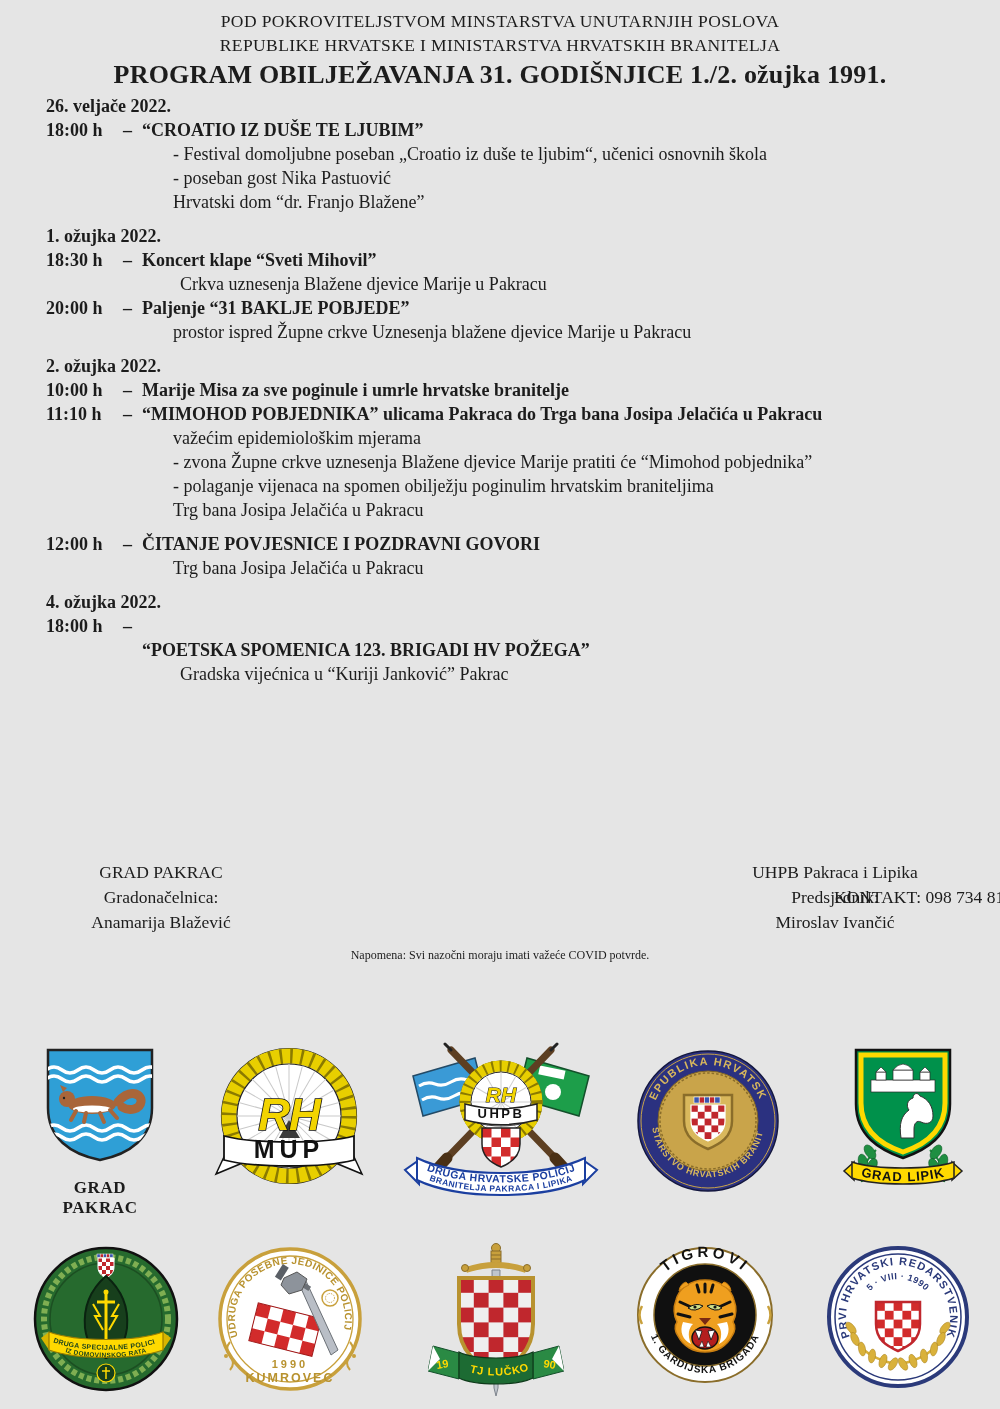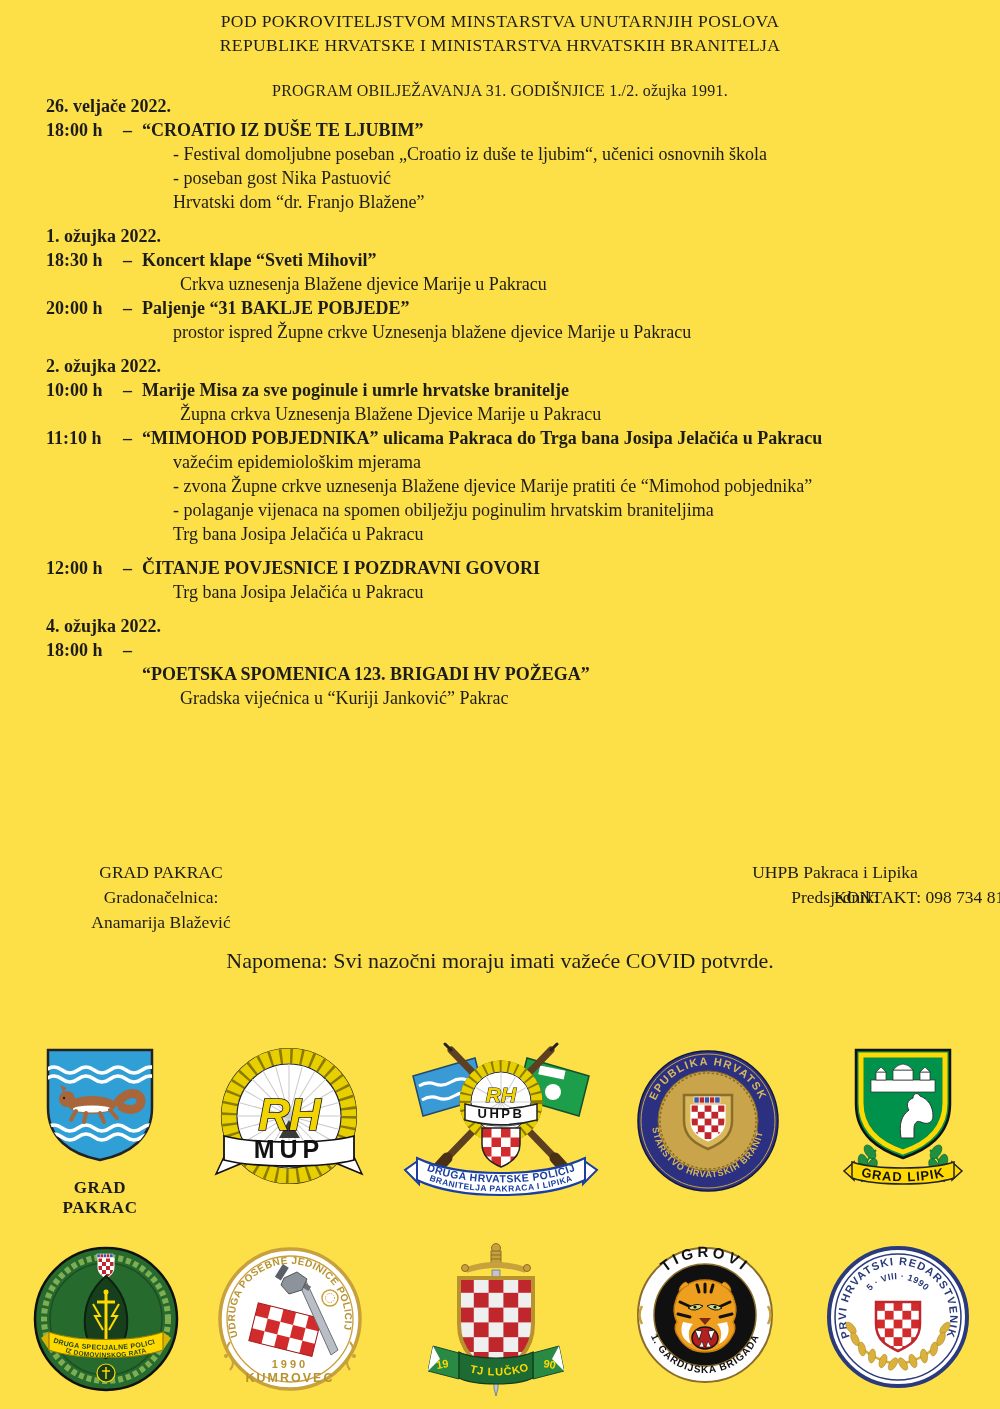--- a/index.html
+++ b/index.html
@@ -1,40 +1,40 @@
 <!DOCTYPE html>
 <html><head>
 <meta charset="utf-8">
 <style>
   * { margin:0; padding:0; box-sizing:border-box; }
   html,body { background:#ffffff; }
   body { width:1000px; font-family:"Liberation Serif","DejaVu Serif",serif; color:#1c1c1c; }
-  .page { position:relative; width:1000px; height:1409px; background:#fde047; overflow:hidden; }
+  .page { position:relative; width:1000px; height:1409px; background:#e5e5e5; overflow:hidden; }
 
   .header { padding-top:9px; text-align:center; }
   .header .h-line { font-size:17.5px; line-height:24px; letter-spacing:0.4px; }
-  .header .h-title { font-size:16px; font-weight:400; line-height:30px; margin-top:19px; letter-spacing:0.2px; }
+  .header .h-title { font-size:26px; font-weight:700; line-height:30px; margin-top:3px; letter-spacing:0.2px; }
 
   .program { position:absolute; left:46px; top:84px; width:935px; font-size:18px; line-height:24px; }
   .section { margin-top:10px; }
   .date { font-weight:700; }
   .event { display:flex; }
   .time { flex:0 0 77px; font-weight:700; }
   .dash { flex:0 0 19px; font-weight:700; }
   .etitle { font-weight:700; }
   .detail { padding-left:127px; }
   .detail-alt { padding-left:134px; }
   .subtitle { padding-left:96px; font-weight:700; }
 
   .contact { position:absolute; top:860px; left:0; width:100%; height:80px; font-size:17.5px; line-height:25px; }
   .c-left  { position:absolute; left:56px;  width:210px; text-align:center; }
   .c-mid   { position:absolute; left:13px; top:25px; width:100%; text-align:right; }
   .c-right { position:absolute; right:40px; width:250px; text-align:center; }
 
-  .note { position:absolute; top:948px; left:0; width:100%; text-align:center; font-size:22px; }
+  .note { position:absolute; top:948px; left:0; width:100%; text-align:center; font-size:12px; }
 
   .logo { position:absolute; }
   .l-caption { margin-top:10px; text-align:center; font-weight:700; font-size:17px; letter-spacing:0.6px; font-family:"Liberation Serif",serif; }
   svg { display:block; }
   svg text { font-family:"Liberation Sans","DejaVu Sans",sans-serif; }
 </style>
 </head>
 <body>
 
 <div class="page">
@@ -75,21 +75,20 @@
       <div class="detail">prostor ispred Župne crkve Uznesenja blažene djevice Marije u Pakracu</div>
     </div>
 
     <div class="section">
       <div class="date">2. ožujka 2022.</div>
       <div class="event">
         <span class="time">10:00 h</span>
         <span class="dash">–</span>
         <span class="etitle">Marije Misa za sve poginule i umrle hrvatske branitelje</span>
       </div>
-      <div class="detail-alt">Župna crkva Uznesenja Blažene Djevice Marije u Pakracu</div>
       <div class="event">
         <span class="time">11:10 h</span>
         <span class="dash">–</span>
         <span class="etitle">“MIMOHOD POBJEDNIKA” ulicama Pakraca do Trga bana Josipa Jelačića u Pakracu</span>
       </div>
       <div class="detail">važećim epidemiološkim mjerama</div>
       <div class="detail">- zvona Župne crkve uznesenja Blažene djevice Marije pratiti će “Mimohod pobjednika”</div>
       <div class="detail">- polaganje vijenaca na spomen obilježju poginulim hrvatskim braniteljima</div>
       <div class="detail">Trg bana Josipa Jelačića u Pakracu</div>
     </div>
@@ -118,20 +117,21 @@
   <div class="contact">
     <div class="c-left">
       <div>GRAD PAKRAC</div>
       <div>Gradonačelnica:</div>
       <div>Anamarija Blažević</div>
     </div>
     <div class="c-mid">KONTAKT:  098 734 818</div>
     <div class="c-right">
       <div>UHPB Pakraca i Lipika</div>
       <div>Predsjednik:</div>
+      <div>Miroslav Ivančić</div>
     </div>
   </div>
 
   <div class="note">Napomena: Svi nazočni moraju imati važeće COVID potvrde.</div>
 
   <div class="logo" style="left:36px; top:1046px; width:128px;">
     <svg width="128" height="122" viewBox="0 0 128 122">
       <defs>
           <clipPath id="pkC">
             <path d="M12,4 H116 V62 C116,92 94,108 64,114 C34,108 12,92 12,62 Z"></path>

